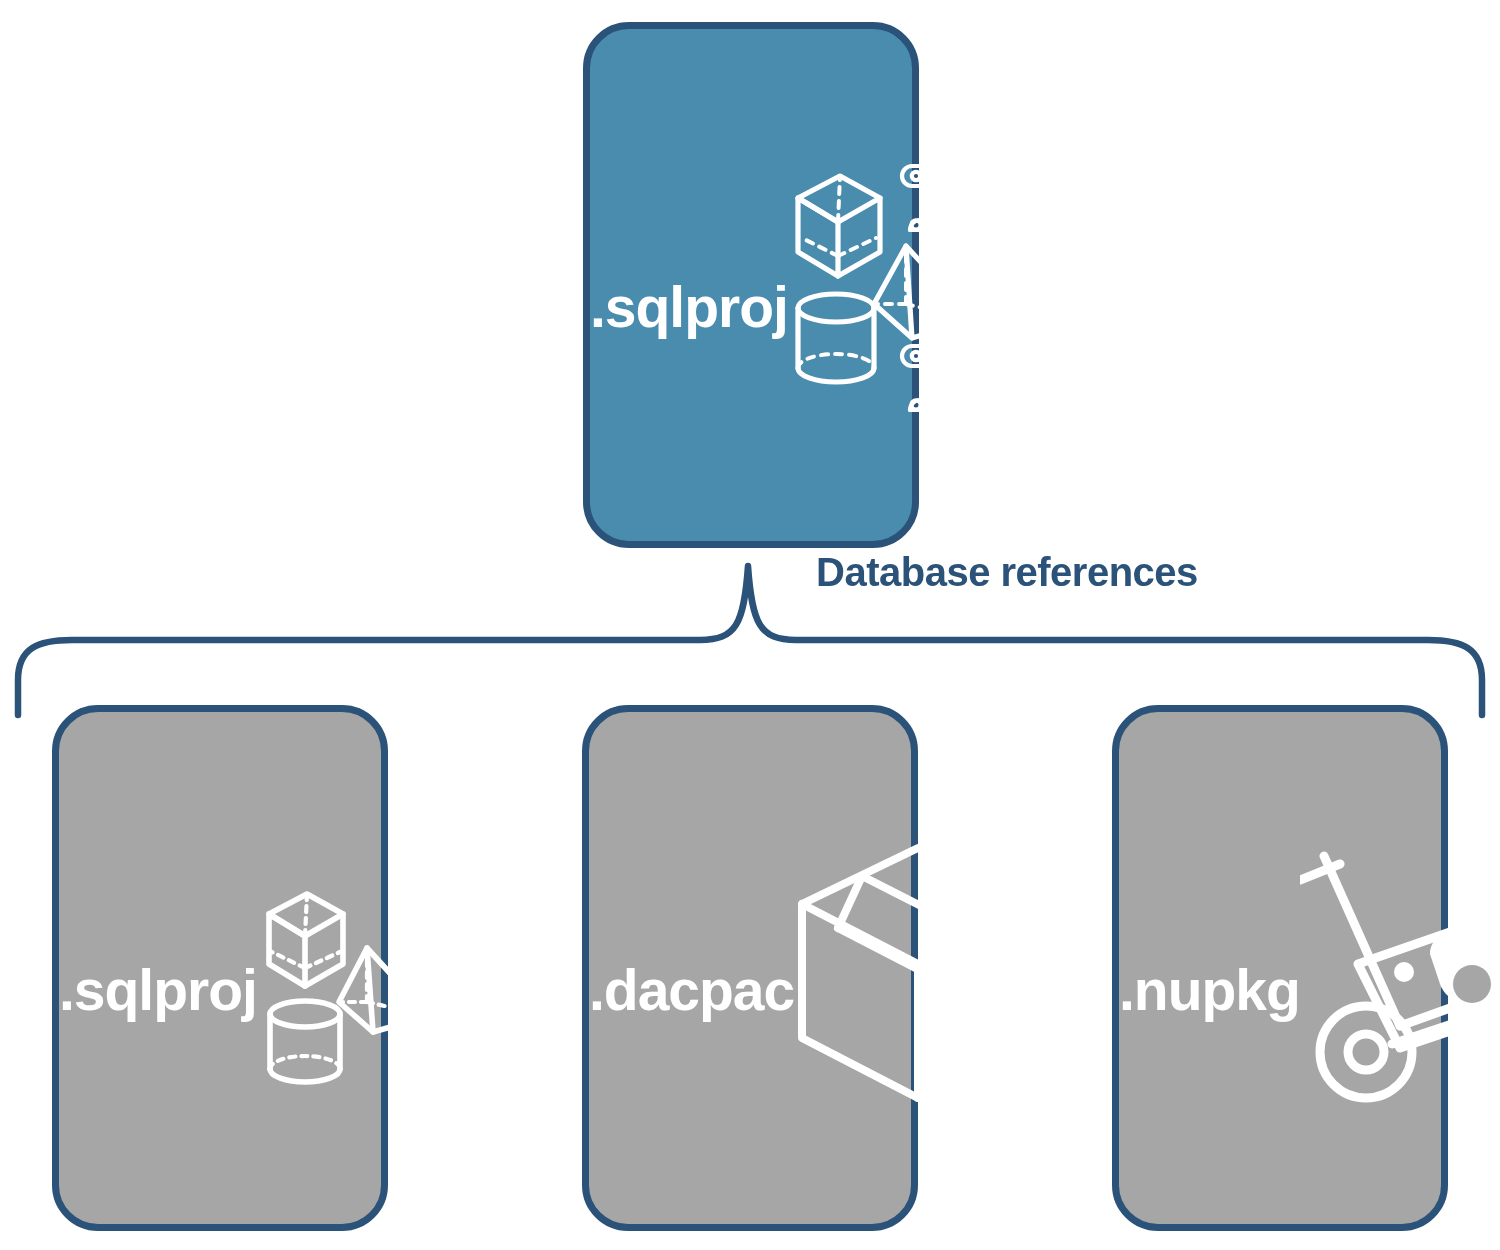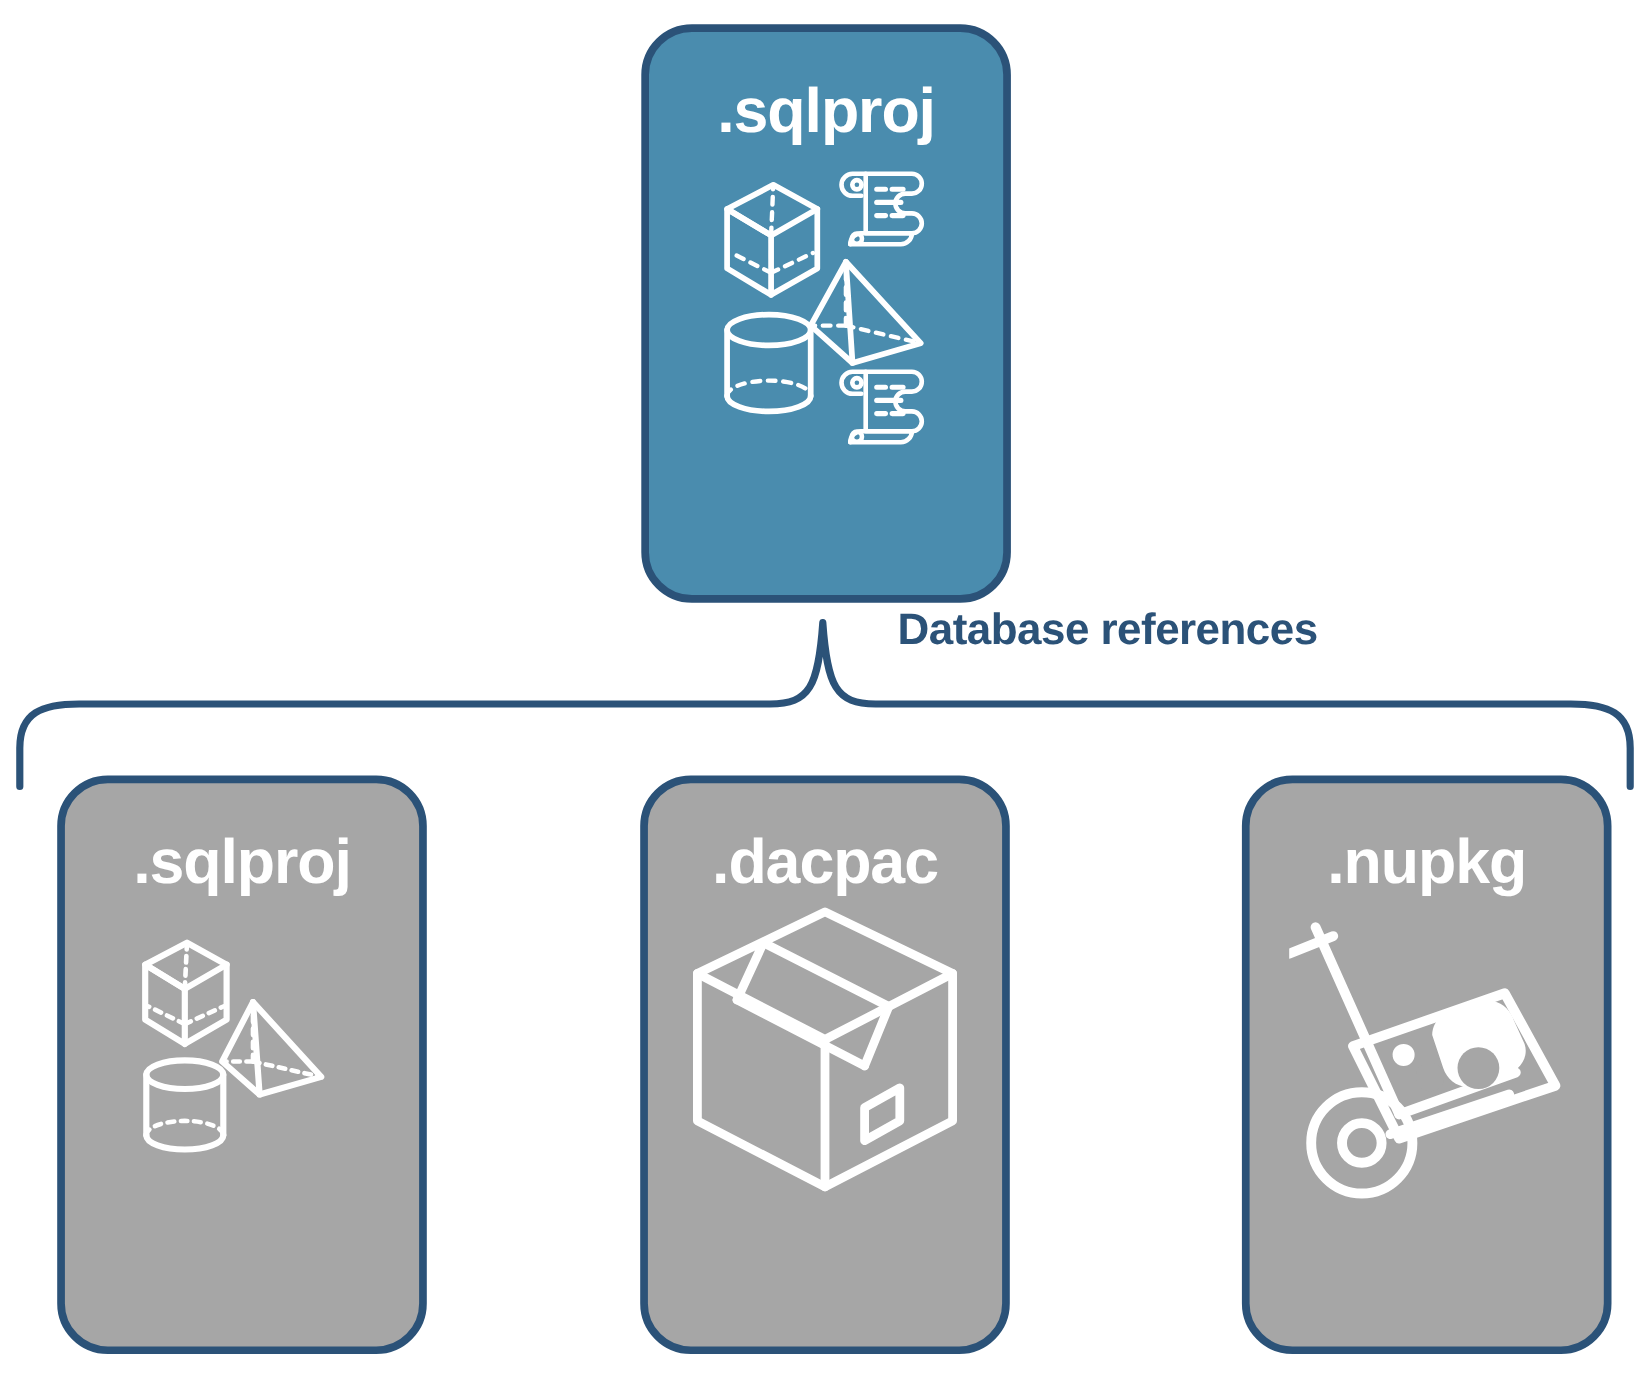--- a/index.html
+++ b/index.html
@@ -22,21 +22,21 @@
     height: 1250px;
   }
 
   
   .card {
     position: absolute;
     box-sizing: border-box;
     border-radius: 46px;
     border: 7px solid #2B5278;
     display: flex;
-    flex-direction: column;
+    flex-direction: row;
     align-items: center;
   }
   .card.primary {
     background: #4A8CAE;
   }
   .card.secondary {
     background: #A6A6A6;
   }
 
   #card-root {
@@ -55,21 +55,20 @@
     left: 582px;
     top: 705px;
     width: 336px;
     height: 526px;
   }
   #card-nupkg-ref {
     left: 1112px;
     top: 705px;
     width: 336px;
     height: 526px;
-    margin-left: 17px;
   }
 
   .card-title {
     color: #ffffff;
     font-weight: bold;
     font-size: 57px;
     letter-spacing: -1px;
     line-height: 1;
     margin-top: 44px;
     white-space: nowrap;

